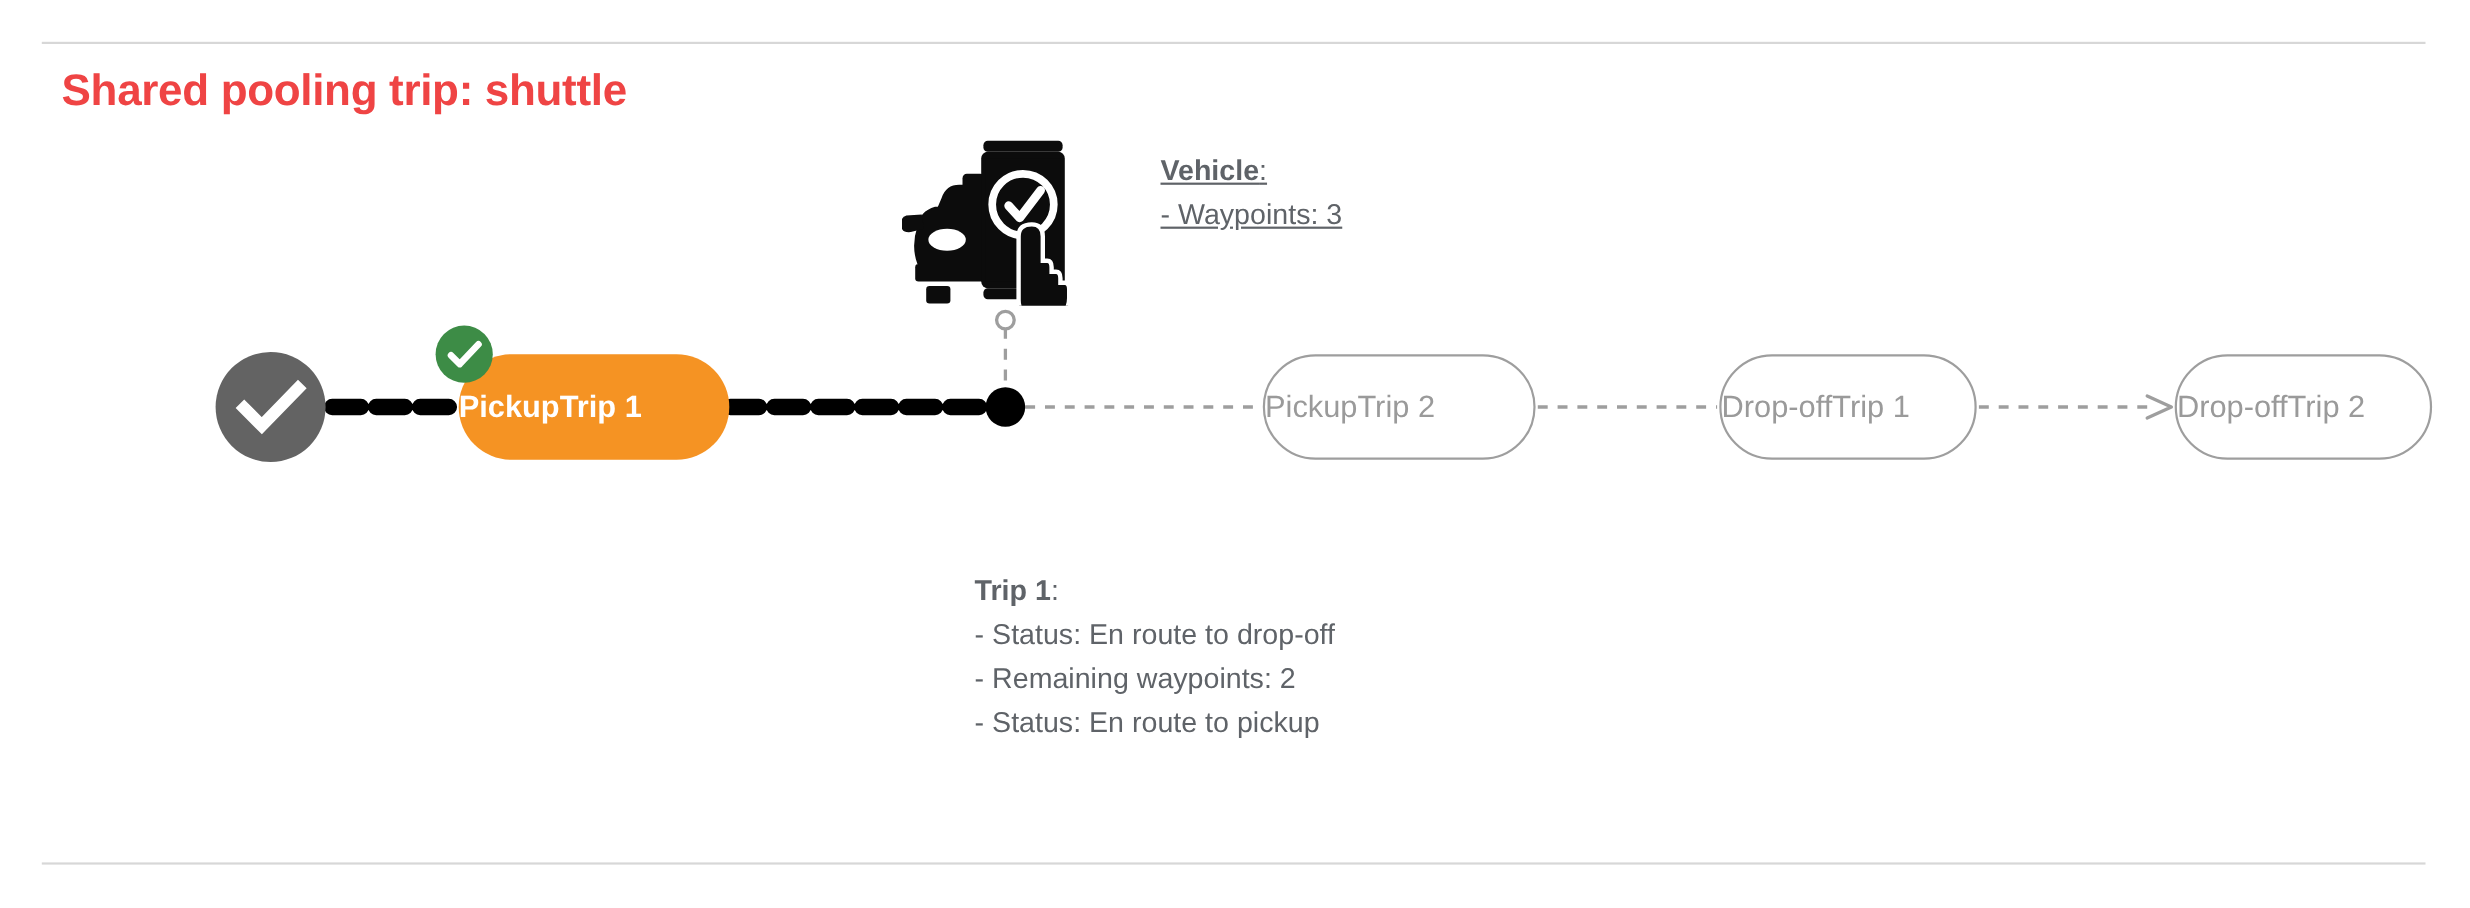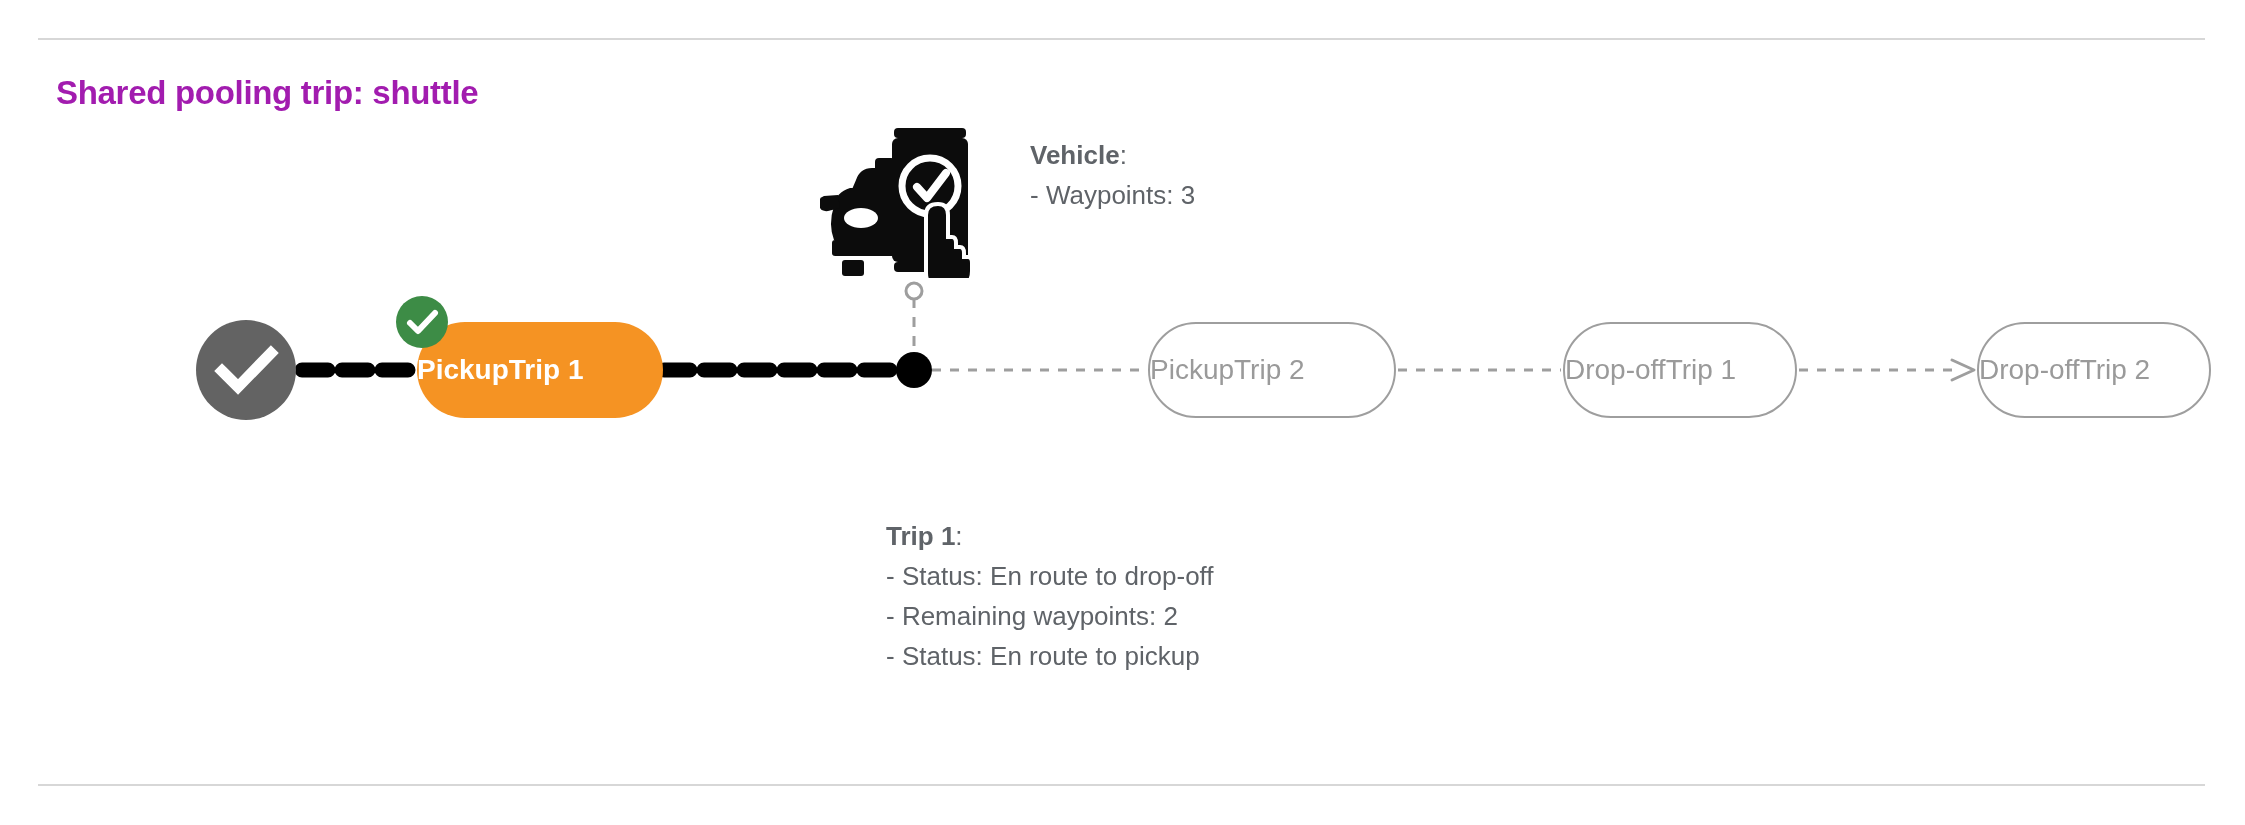--- a/index.html
+++ b/index.html
@@ -27,24 +27,24 @@
     height: 2px;
     background: #d7d7d7;
   }
   .rule.top { top: 38px; }
   .rule.bottom { top: 784px; }
 
   
   .page-title {
     position: absolute;
     left: 56px;
-    top: 74px;
-    font-size: 33px;
+    top: 60px;
+    font-size: 40px;
     font-weight: 700;
-    color: #a21caf;
+    color: #ef4444;
     letter-spacing: -0.3px;
     white-space: nowrap;
   }
 
   
   #wires {
     position: absolute;
     left: 0;
     top: 0;
     width: 2245px;
@@ -134,21 +134,21 @@
   
   .info {
     position: absolute;
     color: #5f6368;
     font-size: 26px;
     line-height: 40px;
     white-space: nowrap;
   }
   .info .hd { font-weight: 700; color: #5f6368; }
   .info .row { display: block; }
-  .vehicle-info { left: 1030px; top: 135px; }
+  .vehicle-info { left: 1055px; top: 135px; text-decoration: underline; }
   .trips-info  { left: 886px; top: 516px; }
 </style>
 </head>
 <body>
 
 <div id="stage">
 
   <div class="rule top"></div>
   <div class="rule bottom"></div>
 

